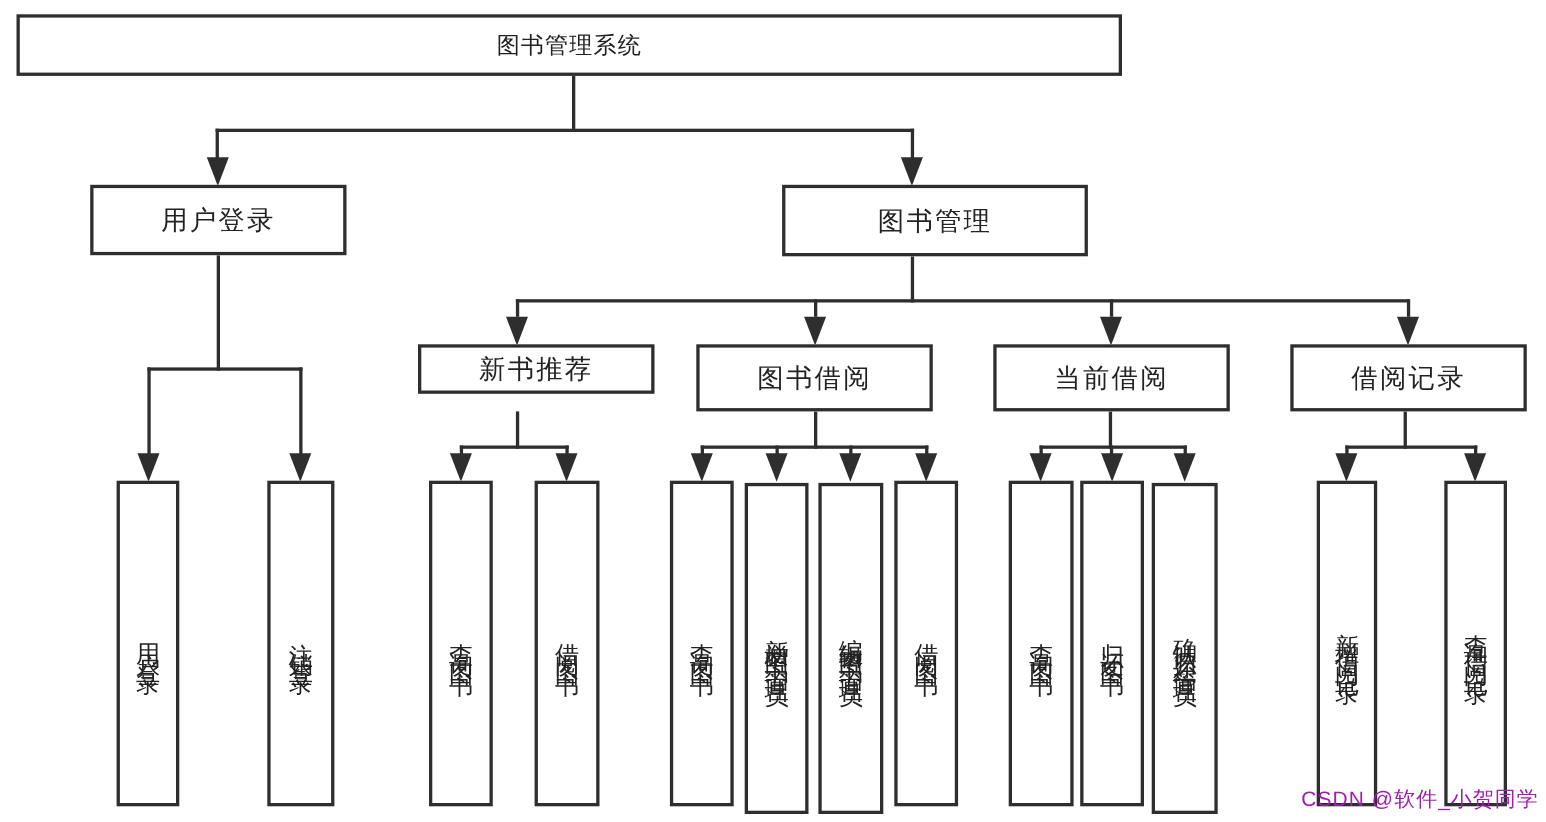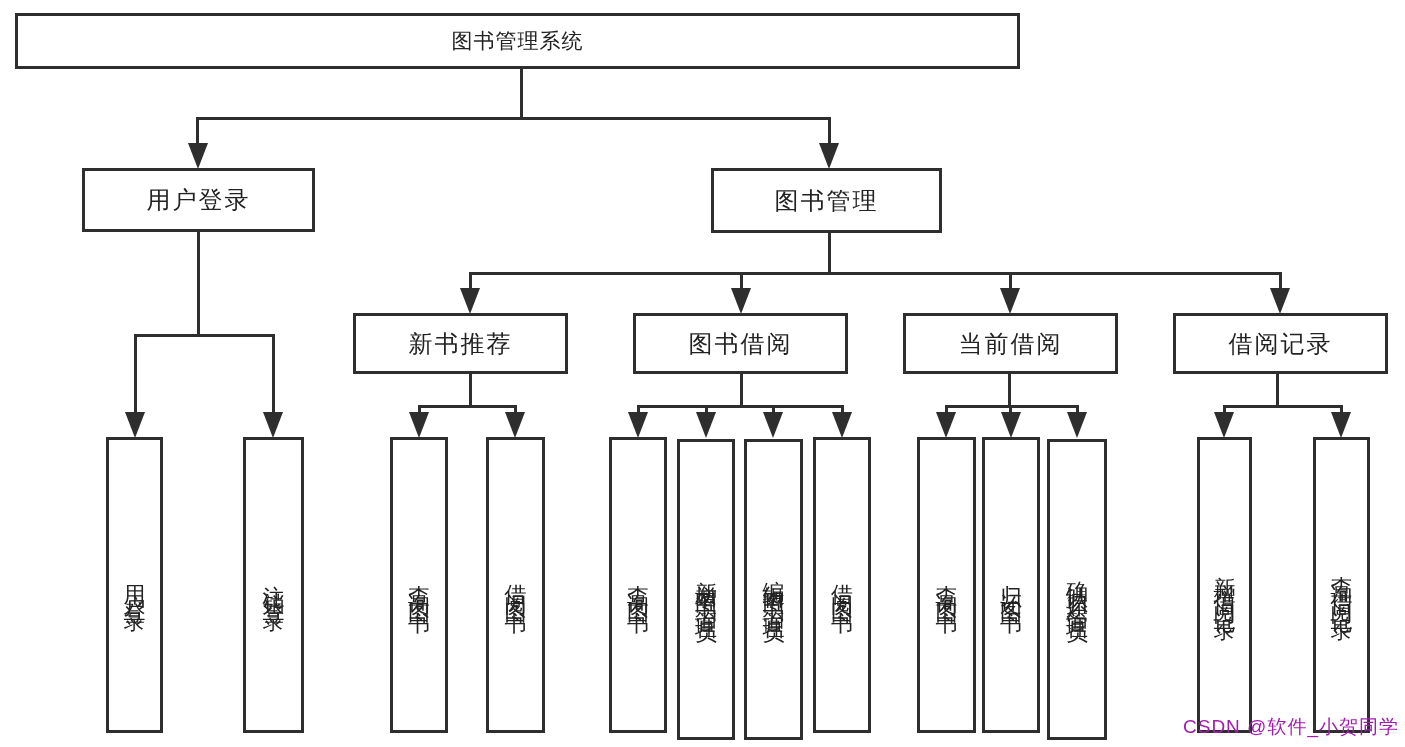--- a/index.html
+++ b/index.html
@@ -84,25 +84,25 @@
   <div class="line" style="left:1340px;top:405px;width:3px;height:10px"></div>
   <div class="arrow" style="left:1331px;top:412px"></div>
 
   <div class="node" style="left:15px;top:13px;width:1005px;height:56px">
     <span class="hlabel root-label">图书管理系统</span>
   </div>
 
   <div class="node" style="left:82px;top:168px;width:233px;height:64px">
     <span class="hlabel">用户登录</span>
   </div>
-  <div class="node" style="left:711px;top:168px;width:231px;height:65px">
+  <div class="node" style="left:711px;top:168px;width:278px;height:65px">
     <span class="hlabel">图书管理</span>
   </div>
 
-  <div class="node" style="left:353px;top:313px;width:215px;height:61px">
+  <div class="node" style="left:380px;top:313px;width:215px;height:45px">
     <span class="hlabel">新书推荐</span>
   </div>
   <div class="node" style="left:903px;top:313px;width:215px;height:61px">
     <span class="hlabel">当前借阅</span>
   </div>
   <div class="node" style="left:633px;top:313px;width:215px;height:61px">
     <span class="hlabel">图书借阅</span>
   </div>
   <div class="node" style="left:1173px;top:313px;width:215px;height:61px">
     <span class="hlabel">借阅记录</span>

